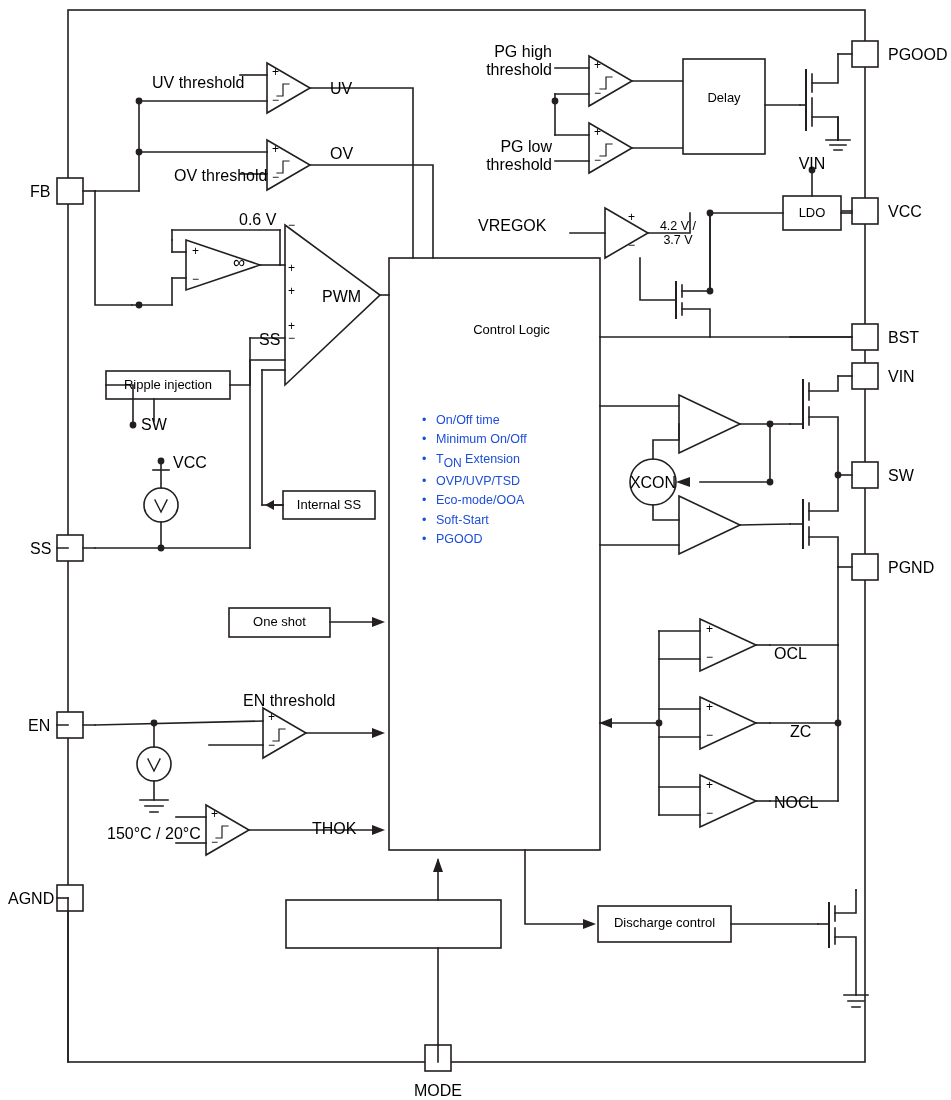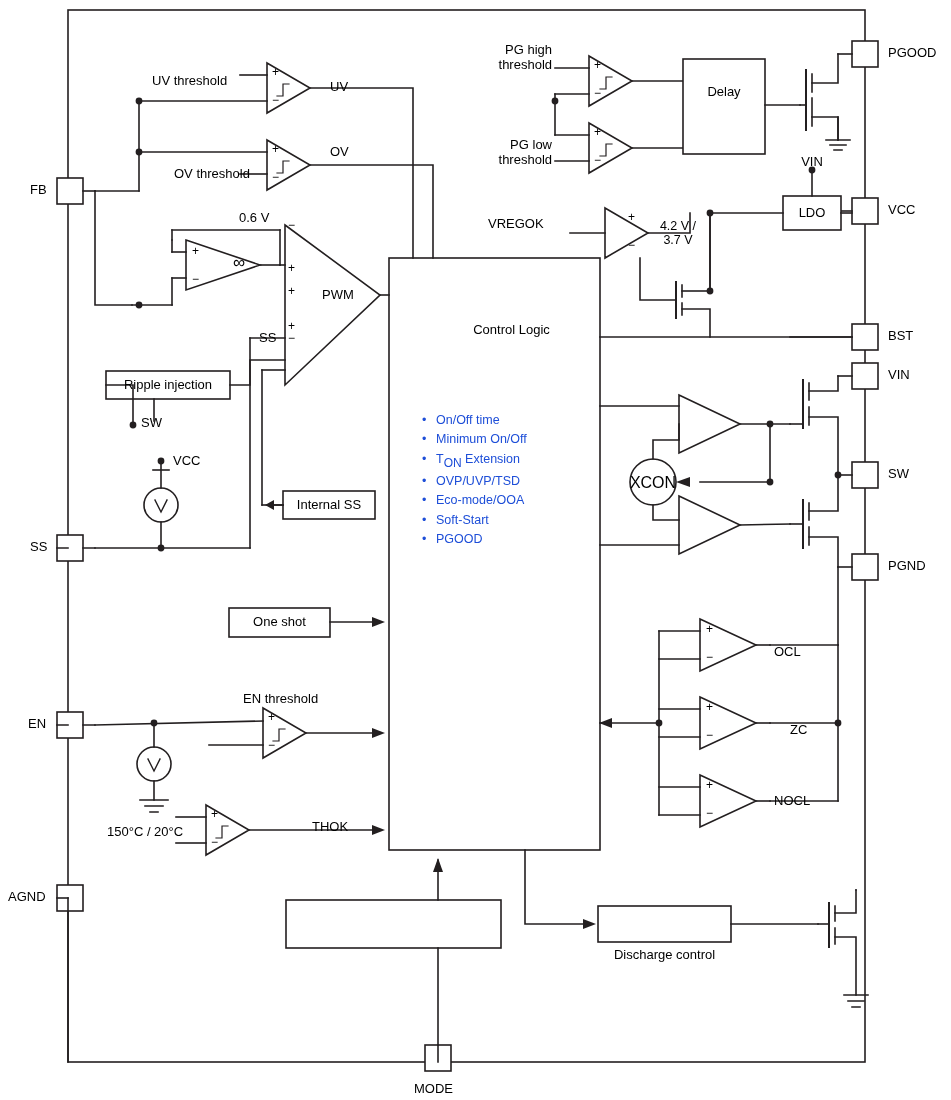--- a/index.html
+++ b/index.html
@@ -19,21 +19,21 @@
   }
   svg.layer {
     position: absolute;
     left: 0;
     top: 0;
     width: 951px;
     height: 1100px;
   }
   .lbl {
     position: absolute;
-    font-size: 13px;
+    font-size: 16px;
     color: #000;
     white-space: pre;
     line-height: 1.15;
   }
   .lbl.small { font-size: 12px; }
   .lbl.c { text-align: center; }
   .lbl.r { text-align: right; }
   .box-label {
     position: absolute;
     font-size: 13px;
@@ -364,46 +364,46 @@
   <div class="lbl" style="left:152px; top:74px;">UV threshold</div>
   <div class="lbl" style="left:330px; top:80px;">UV</div>
   <div class="lbl" style="left:152px; top:167px;margin-left:22px;">OV threshold</div>
   <div class="lbl" style="left:330px; top:145px;">OV</div>
 
   <div class="lbl r" style="left:452px; top:43px; width:100px;">PG high
 threshold</div>
   <div class="lbl r" style="left:452px; top:138px; width:100px;">PG low
 threshold</div>
 
-  <div class="box-label" style="left:683px; top:84px; width:82px;">Delay</div>
+  <div class="box-label" style="left:683px; top:90px; width:82px;">Delay</div>
 
   <div class="lbl c" style="left:790px; top:155px; width:44px;">VIN</div>
   <div class="box-label" style="left:783px; top:205px; width:58px;">LDO</div>
 
-  <div class="lbl" style="left:488px; top:217px;text-align:right;">VREGOK</div>
+  <div class="lbl" style="left:478px; top:217px;text-align:right;">VREGOK</div>
   <div class="lbl c" style="left:650px; top:219px; width:56px; font-size:12.5px;">4.2 V /
 3.7 V</div>
 
   <div class="lbl" style="left:239px; top:211px;">0.6 V</div>
   <div class="lbl" style="left:233px; top:253px; font-size:17px;">∞</div>
   <div class="lbl" style="left:322px; top:288px; font-weight:normal;">PWM</div>
   <div class="lbl" style="left:259px; top:331px;">SS</div>
 
   <div class="box-label" style="left:106px; top:377px; width:124px;">Ripple injection</div>
   <div class="lbl" style="left:141px; top:416px;">SW</div>
   <div class="lbl" style="left:173px; top:454px;">VCC</div>
   <div class="box-label" style="left:283px; top:497px; width:92px;">Internal SS</div>
 
   <div class="box-label" style="left:229px; top:614px; width:101px;">One shot</div>
 
   <div class="lbl" style="left:243px; top:692px;">EN threshold</div>
   <div class="lbl" style="left:107px; top:825px;">150°C / 20°C</div>
   <div class="lbl" style="left:312px; top:820px;">THOK</div>
 
-  <div class="box-label" style="left:598px; top:915px; width:133px;margin-top:32px;">Discharge control</div>
+  <div class="box-label" style="left:598px; top:915px; width:133px;">Discharge control</div>
 
   <div class="lbl c" style="left:626px; top:474px; width:54px; font-size:16px;">XCON</div>
 
   <div class="lbl" style="left:774px; top:645px;">OCL</div>
   <div class="lbl" style="left:774px; top:723px;margin-left:16px;">ZC</div>
   <div class="lbl" style="left:774px; top:794px;">NOCL</div>
 
   <div class="box-label" style="left:389px; top:322px; width:245px;">Control Logic</div>
   <div class="bullets" style="left:422px; top:411px; width:165px;">
     <ul>

